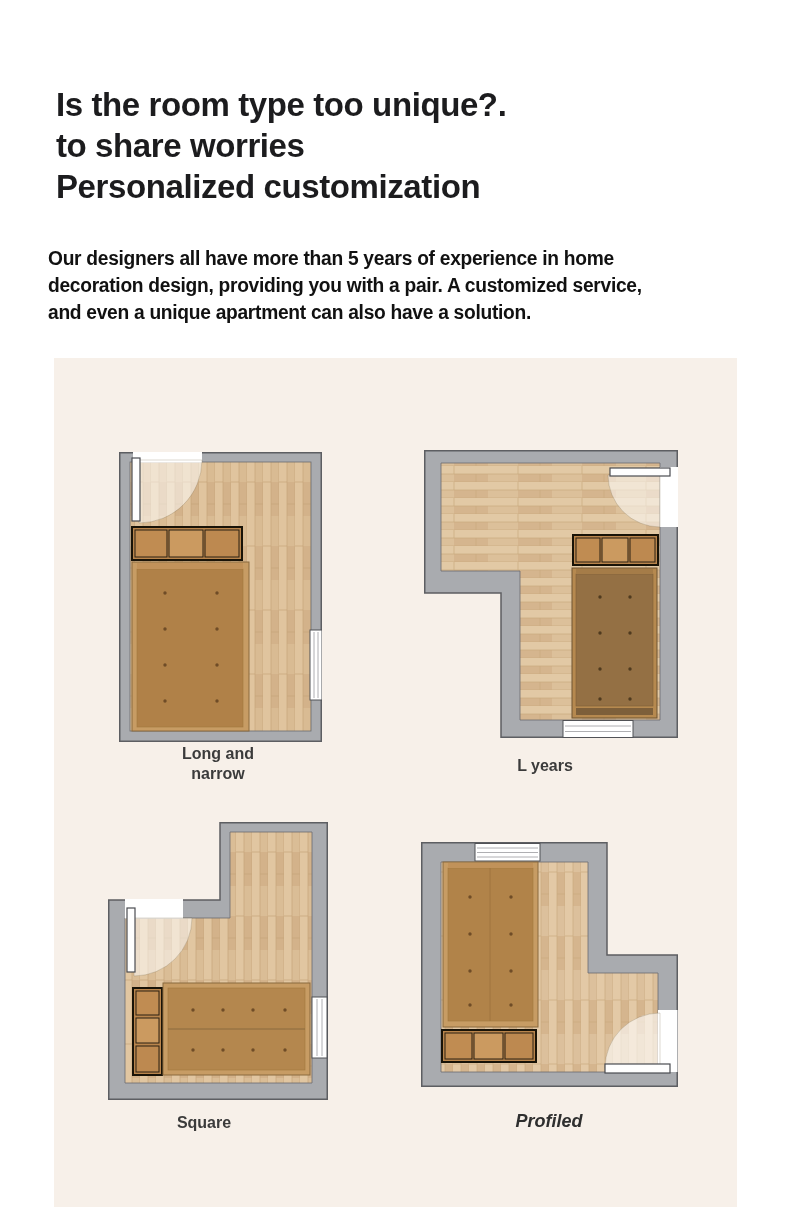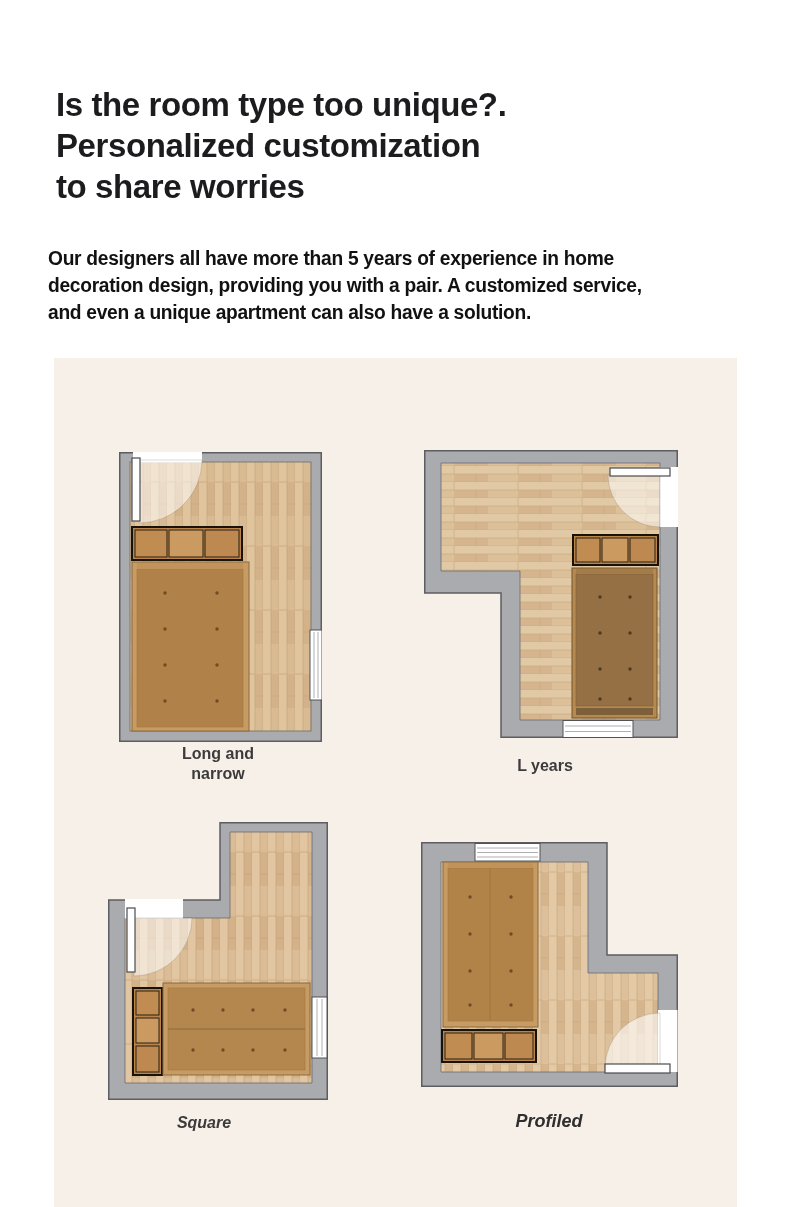--- a/index.html
+++ b/index.html
@@ -36,32 +36,32 @@
     font-size:16px;line-height:20px;font-weight:700;
     color:#3b3b3b;
   }
   .plan-label.big{font-size:18px;color:#2f2f2f;font-style:italic;}
   #plan1{left:65px;top:94px;}
   #plan2{left:370px;top:92px;}
   #plan3{left:54px;top:464px;}
   #plan4{left:367px;top:484px;}
   #label1{left:102px;top:386px;}
   #label2{left:429px;top:398px;}
-  #label3{left:88px;top:755px;font-style:italic;}
+  #label3{left:88px;top:755px;}
   #label4{left:433px;top:753px;}
 </style>
 </head>
 <body>
 
 <div class="page">
 
   <h1 class="page-title">
     <span>Is the room type too unique?.</span>
+    <span>to share worries</span>
     <span>Personalized customization</span>
-    <span>to share worries</span>
   </h1>
 
   <p class="intro">
     <span>Our designers all have more than 5 years of experience in home</span>
     <span>decoration design, providing you with a pair. A customized service,</span>
     <span>and even a unique apartment can also have a solution.</span>
   </p>
 
   <div class="panel">
 

